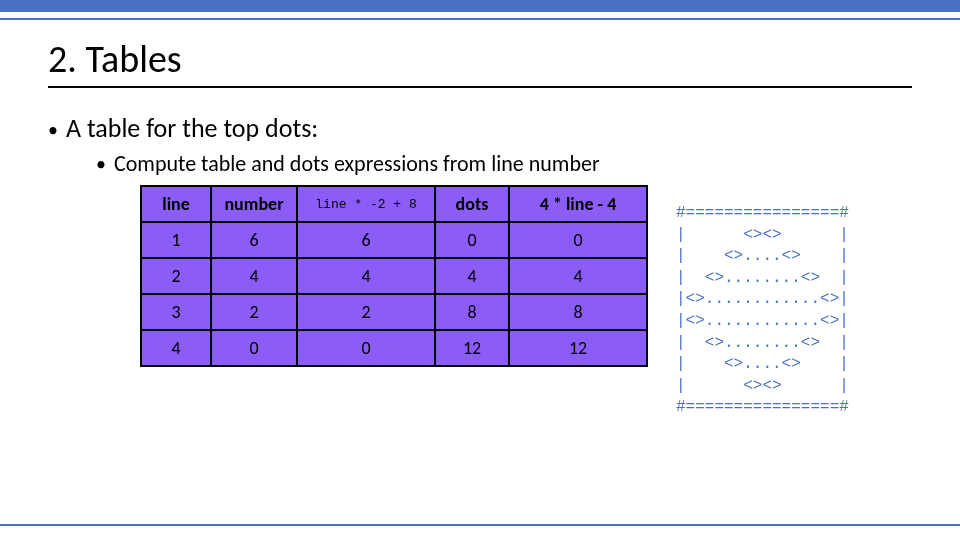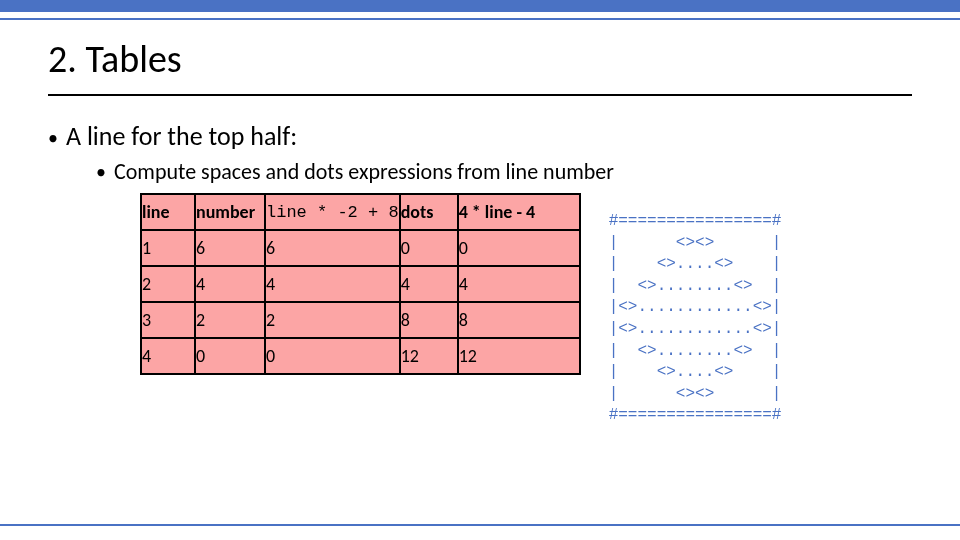--- a/index.html
+++ b/index.html
@@ -28,21 +28,21 @@
     background: #4a72c4;
   }
   .content {
     padding: 12px 48px 0 48px;
   }
   .title {
     font-size: 38px;
     font-weight: 400;
     color: #000000;
     margin: 4px 0 0 0;
-    padding-bottom: 12px;
+    padding-bottom: 4px;
     border-bottom: 2px solid #000000;
     display: inline-block;
     width: 100%;
   }
   .bullet-list {
     margin-top: 24px;
   }
   .bullet-row {
     display: flex;
     align-items: baseline;
@@ -68,32 +68,32 @@
     gap: 28px;
   }
   table.data-table {
     border-collapse: collapse;
     margin-left: 92px;
   }
   table.data-table th,
   table.data-table td {
     border: 2px solid #000000;
     font-size: 18px;
-    text-align: left;
-    padding: 6px 0;
+    text-align: center;
+    padding: 6px 8px;
     font-weight: 400;
-    background: #fca5a5;
+    background: #8b5cf6;
   }
   table.data-table th {
     font-weight: 700;
   }
   table.data-table th.mono-expr {
     font-family: "Courier New", monospace;
     font-weight: 400;
-    font-size: 17px;
+    font-size: 13px;
     white-space: nowrap;
   }
   table.data-table .col-line   { width: 52px; }
   table.data-table .col-spaces { width: 68px; }
   table.data-table .col-expr1  { width: 120px; }
   table.data-table .col-dots   { width: 56px; margin-top: 16px; }
   table.data-table .col-expr2  { width: 120px; }
   .rhombus {
     font-family: "Courier New", monospace;
     font-size: 16px;
@@ -120,25 +120,25 @@
   <div class="bar-line"></div>
 </div>
 
 <div class="content">
 
   <div class="title">2. Tables</div>
 
   <div class="bullet-list">
     <div class="bullet-row lvl1">
       <span class="bdot">•</span>
-      <span>A line for the top half:</span>
+      <span>A table for the top dots:</span>
     </div>
     <div class="bullet-row lvl2">
       <span class="bdot">•</span>
-      <span>Compute spaces and dots expressions from line number</span>
+      <span>Compute table and dots expressions from line number</span>
     </div>
   </div>
 
   <div class="table-and-fig">
 
     <table class="data-table">
       <thead>
         <tr>
           <th class="col-line">line</th>
           <th class="col-spaces">number</th>

